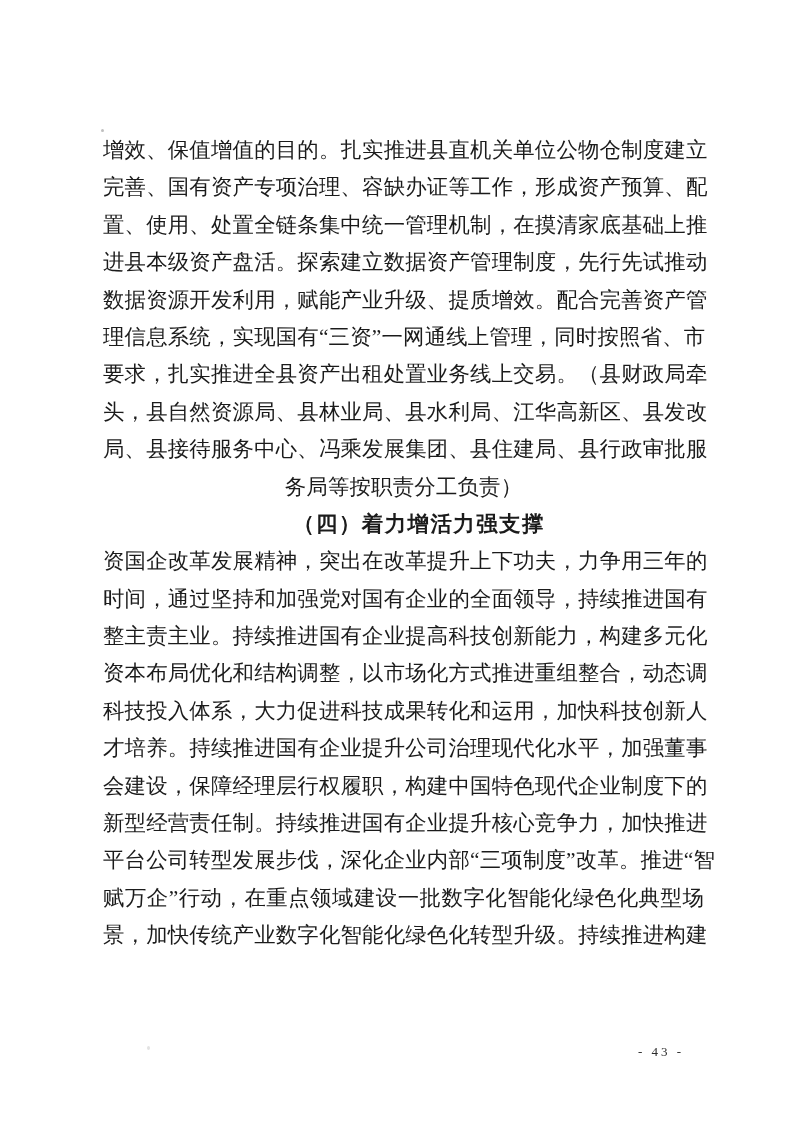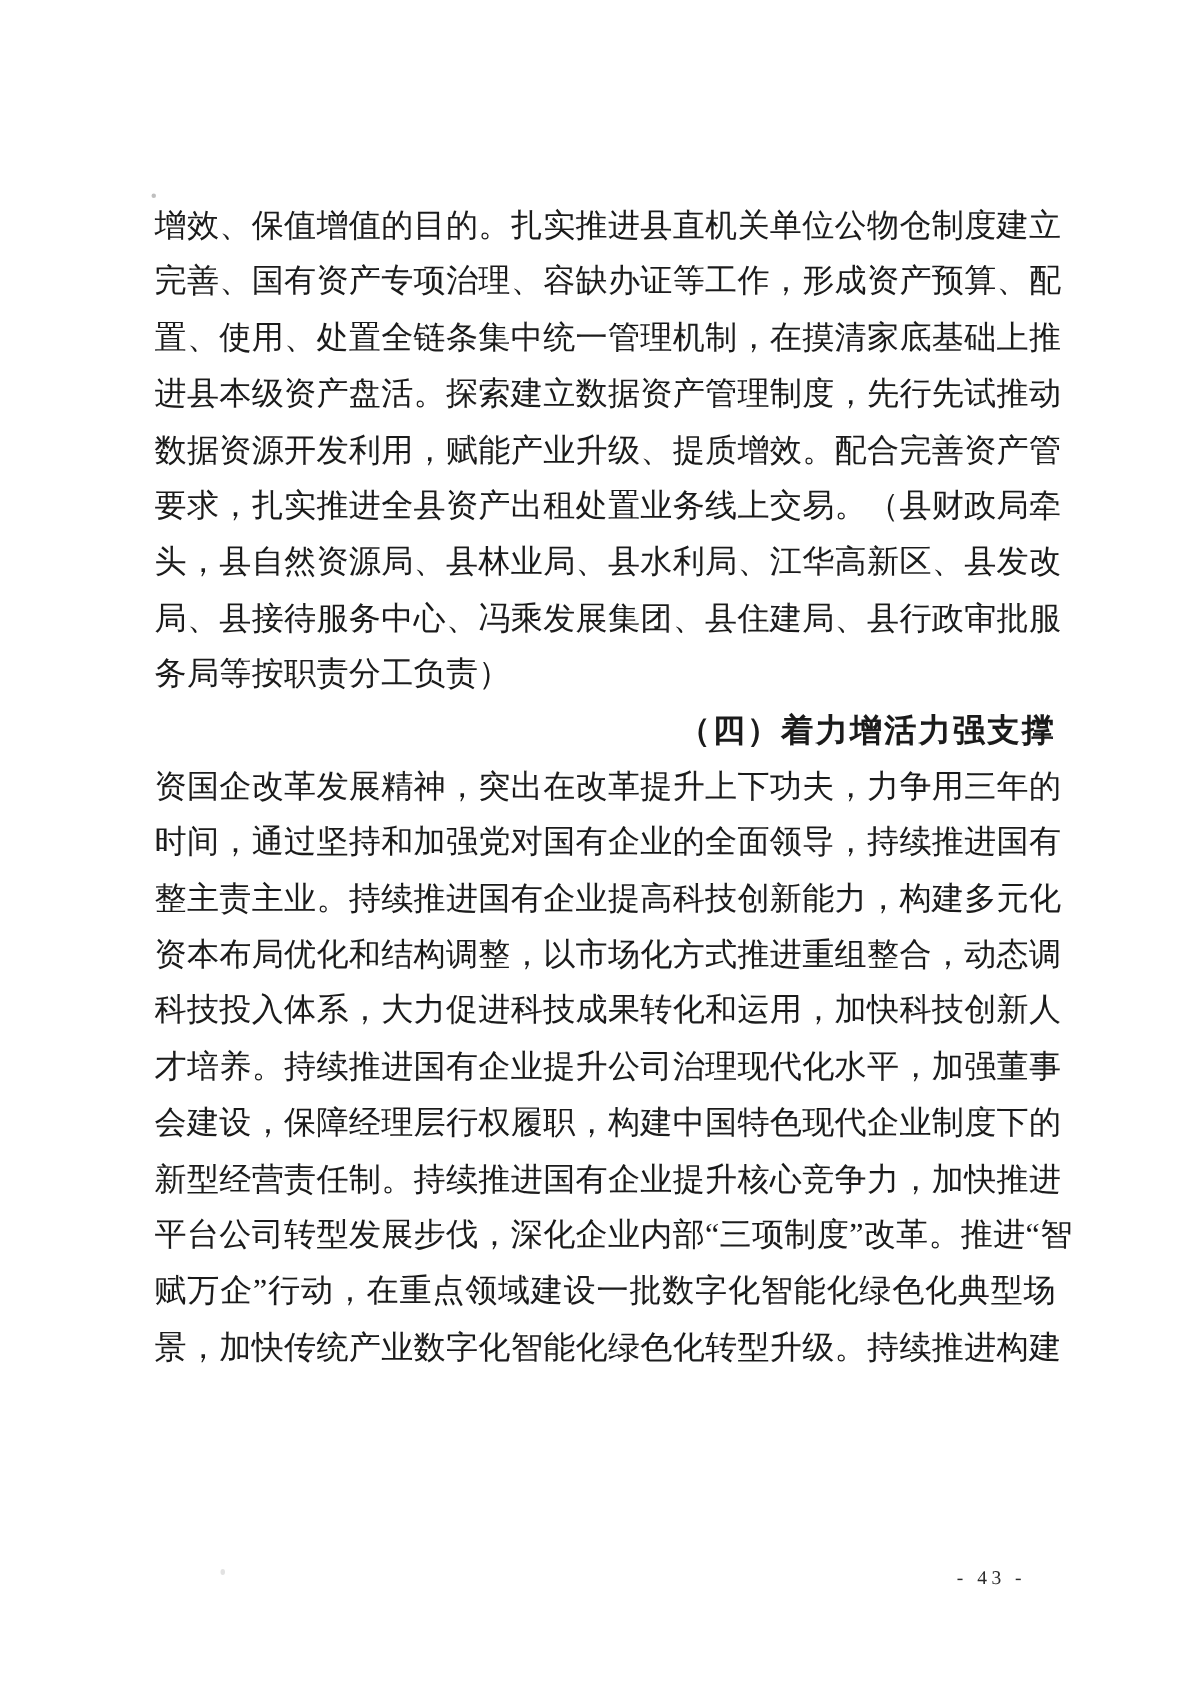--- a/index.html
+++ b/index.html
@@ -28,27 +28,27 @@
     line-height: 37.4px;
     height: 37.4px;
     white-space: nowrap;
     text-align: justify;
     text-align-last: justify;
     text-justify: inter-character;
     letter-spacing: 0.2px;
     overflow: visible;
   }
   .line.short {
-    text-align: left;
+    text-align: center;
     text-align-last: auto;
   }
   .line.heading {
     font-weight: bold;
     text-indent: 31px;
-    text-align: right;
+    text-align: center;
     text-align-last: auto;
     letter-spacing: 1.5px;
   }
   .line.item-first {
     text-indent: 44px;
   }
   .bold {
     font-weight: bold;
   }
   .page-number {
@@ -80,20 +80,21 @@
   <div class="speck speck-a"></div>
   <div class="speck speck-b"></div>
 
   <div class="text-block">
 
     <div class="line">增效、保值增值的目的。扎实推进县直机关单位公物仓制度建立</div>
     <div class="line">完善、国有资产专项治理、容缺办证等工作，形成资产预算、配</div>
     <div class="line">置、使用、处置全链条集中统一管理机制，在摸清家底基础上推</div>
     <div class="line">进县本级资产盘活。探索建立数据资产管理制度，先行先试推动</div>
     <div class="line">数据资源开发利用，赋能产业升级、提质增效。配合完善资产管</div>
+    <div class="line">理信息系统，实现国有“三资”一网通线上管理，同时按照省、市</div>
     <div class="line">要求，扎实推进全县资产出租处置业务线上交易。（县财政局牵</div>
     <div class="line">头，县自然资源局、县林业局、县水利局、江华高新区、县发改</div>
     <div class="line">局、县接待服务中心、冯乘发展集团、县住建局、县行政审批服</div>
     <div class="line short">务局等按职责分工负责）</div>
 
     <div class="line heading">（四）着力增活力强支撑</div>
 
 
     <div class="line">资国企改革发展精神，突出在改革提升上下功夫，力争用三年的</div>
     <div class="line">时间，通过坚持和加强党对国有企业的全面领导，持续推进国有</div>

